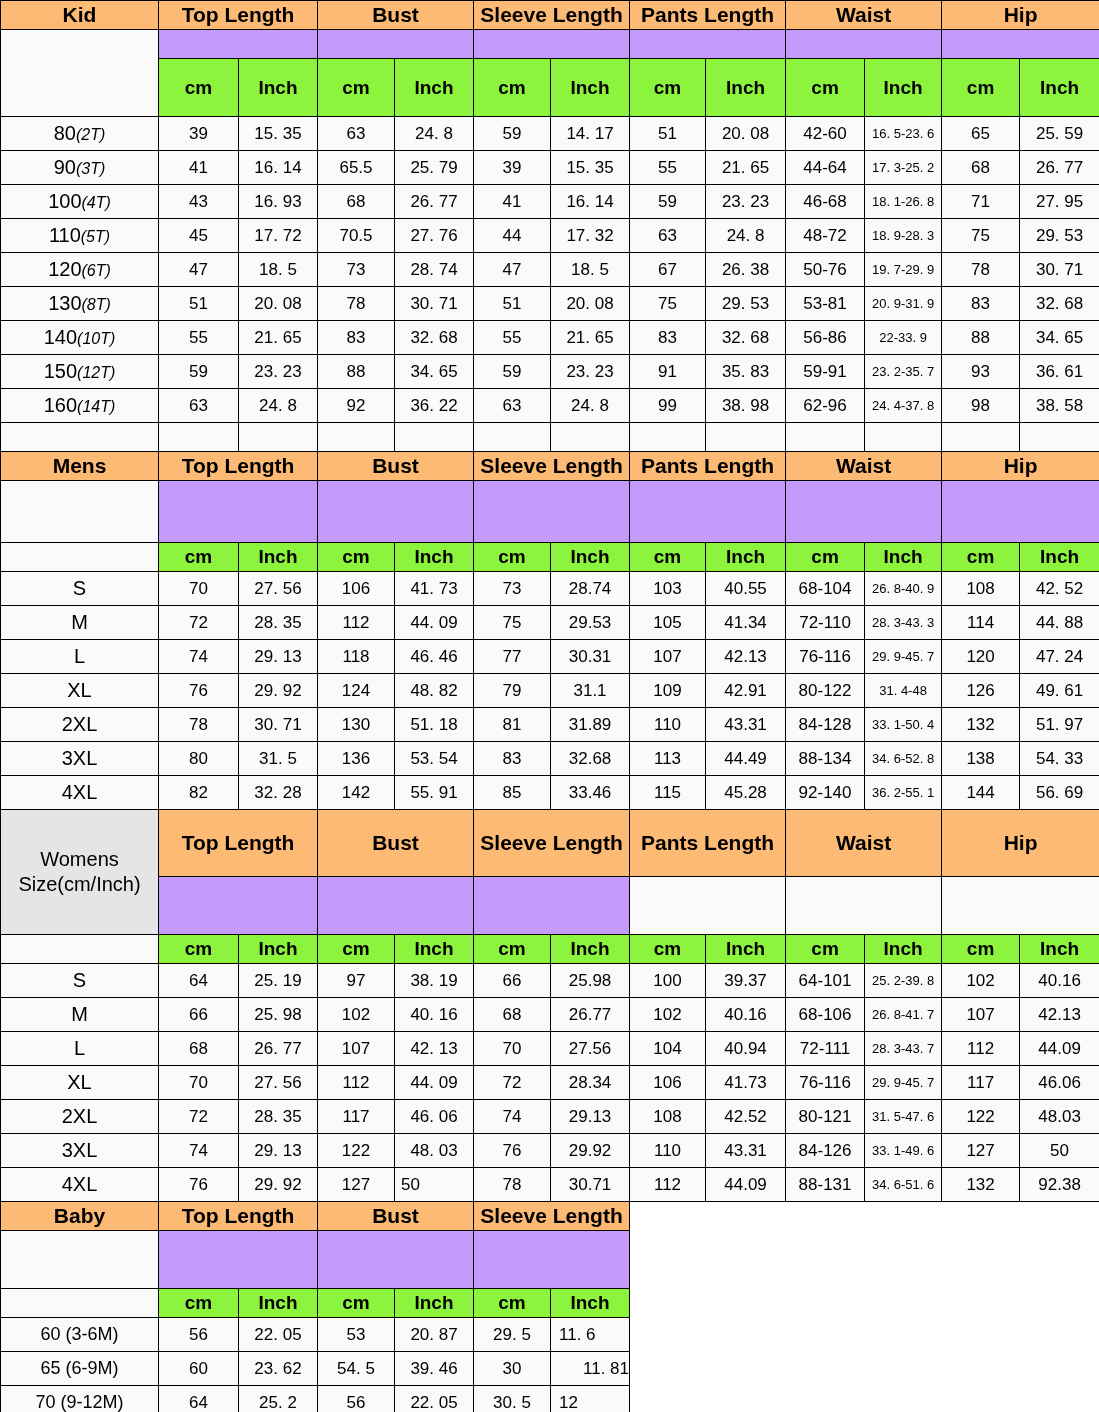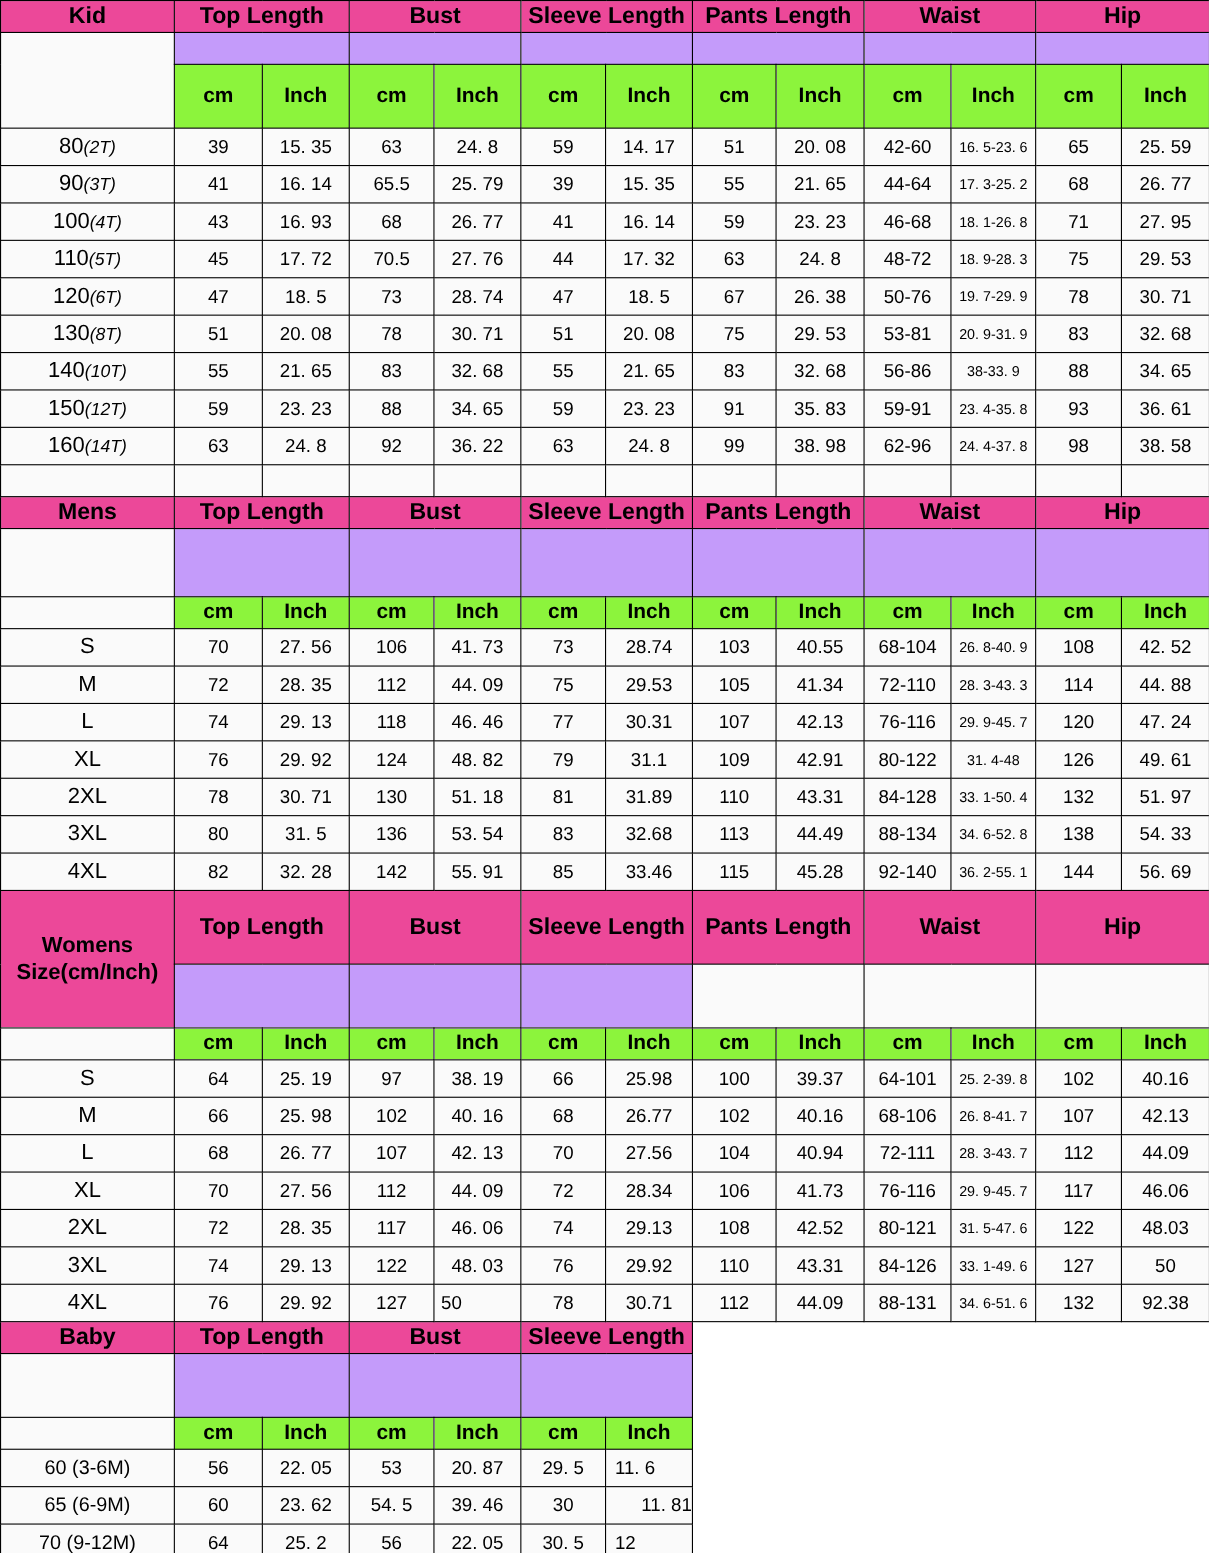--- a/index.html
+++ b/index.html
@@ -35,21 +35,21 @@
   col.c-cm3   { width: 77px; }
   col.c-in3   { width: 79px; }
   col.c-cm4   { width: 76px; }
   col.c-in4   { width: 80px; }
   col.c-cm5   { width: 79px; }
   col.c-in5   { width: 77px; }
   col.c-cm6   { width: 78px; }
   col.c-in6   { width: 80px; }
 
   .hdr-purple {
-    background: #ec4899;
+    background: #fdba74;
     font-size: 21px;
     font-weight: bold;
     height: 28px;
   }
   .hdr-purple-blank {
     background: #c49bfa;
     height: 28px;
   }
   .hdr-green {
     background: #8cf43c;
@@ -86,23 +86,23 @@
   }
   .spacer-row td {
     height: 28px;
     background: #fafafa;
   }
   .empty-area {
     background: #ffffff;
     border: none !important;
   }
   .womens-label {
-    background: #ec4899;
+    background: #e5e5e5;
     font-size: 20px;
-    font-weight: bold;
+    font-weight: normal;
     line-height: 1.25;
     height: 66px;
     white-space: normal;
   }
   .baby-blank-purple {
     background: #c49bfa;
   }
 </style>
 </head>
 <body>
@@ -252,36 +252,36 @@
       <td class="rowlabel"><span>140</span><span class="sub">(10T)</span></td>
       <td class="cell">55</td>
       <td class="cell">21. 65</td>
       <td class="cell">83</td>
       <td class="cell">32. 68</td>
       <td class="cell">55</td>
       <td class="cell">21. 65</td>
       <td class="cell">83</td>
       <td class="cell">32. 68</td>
       <td class="cell">56-86</td>
-      <td class="cell-small">38-33. 9</td>
+      <td class="cell-small">22-33. 9</td>
       <td class="cell">88</td>
       <td class="cell">34. 65</td>
     </tr>
     <tr>
       <td class="rowlabel"><span>150</span><span class="sub">(12T)</span></td>
       <td class="cell">59</td>
       <td class="cell">23. 23</td>
       <td class="cell">88</td>
       <td class="cell">34. 65</td>
       <td class="cell">59</td>
       <td class="cell">23. 23</td>
       <td class="cell">91</td>
       <td class="cell">35. 83</td>
       <td class="cell">59-91</td>
-      <td class="cell-small">23. 4-35. 8</td>
+      <td class="cell-small">23. 2-35. 7</td>
       <td class="cell">93</td>
       <td class="cell">36. 61</td>
     </tr>
     <tr>
       <td class="rowlabel"><span>160</span><span class="sub">(14T)</span></td>
       <td class="cell">63</td>
       <td class="cell">24. 8</td>
       <td class="cell">92</td>
       <td class="cell">36. 22</td>
       <td class="cell">63</td>

